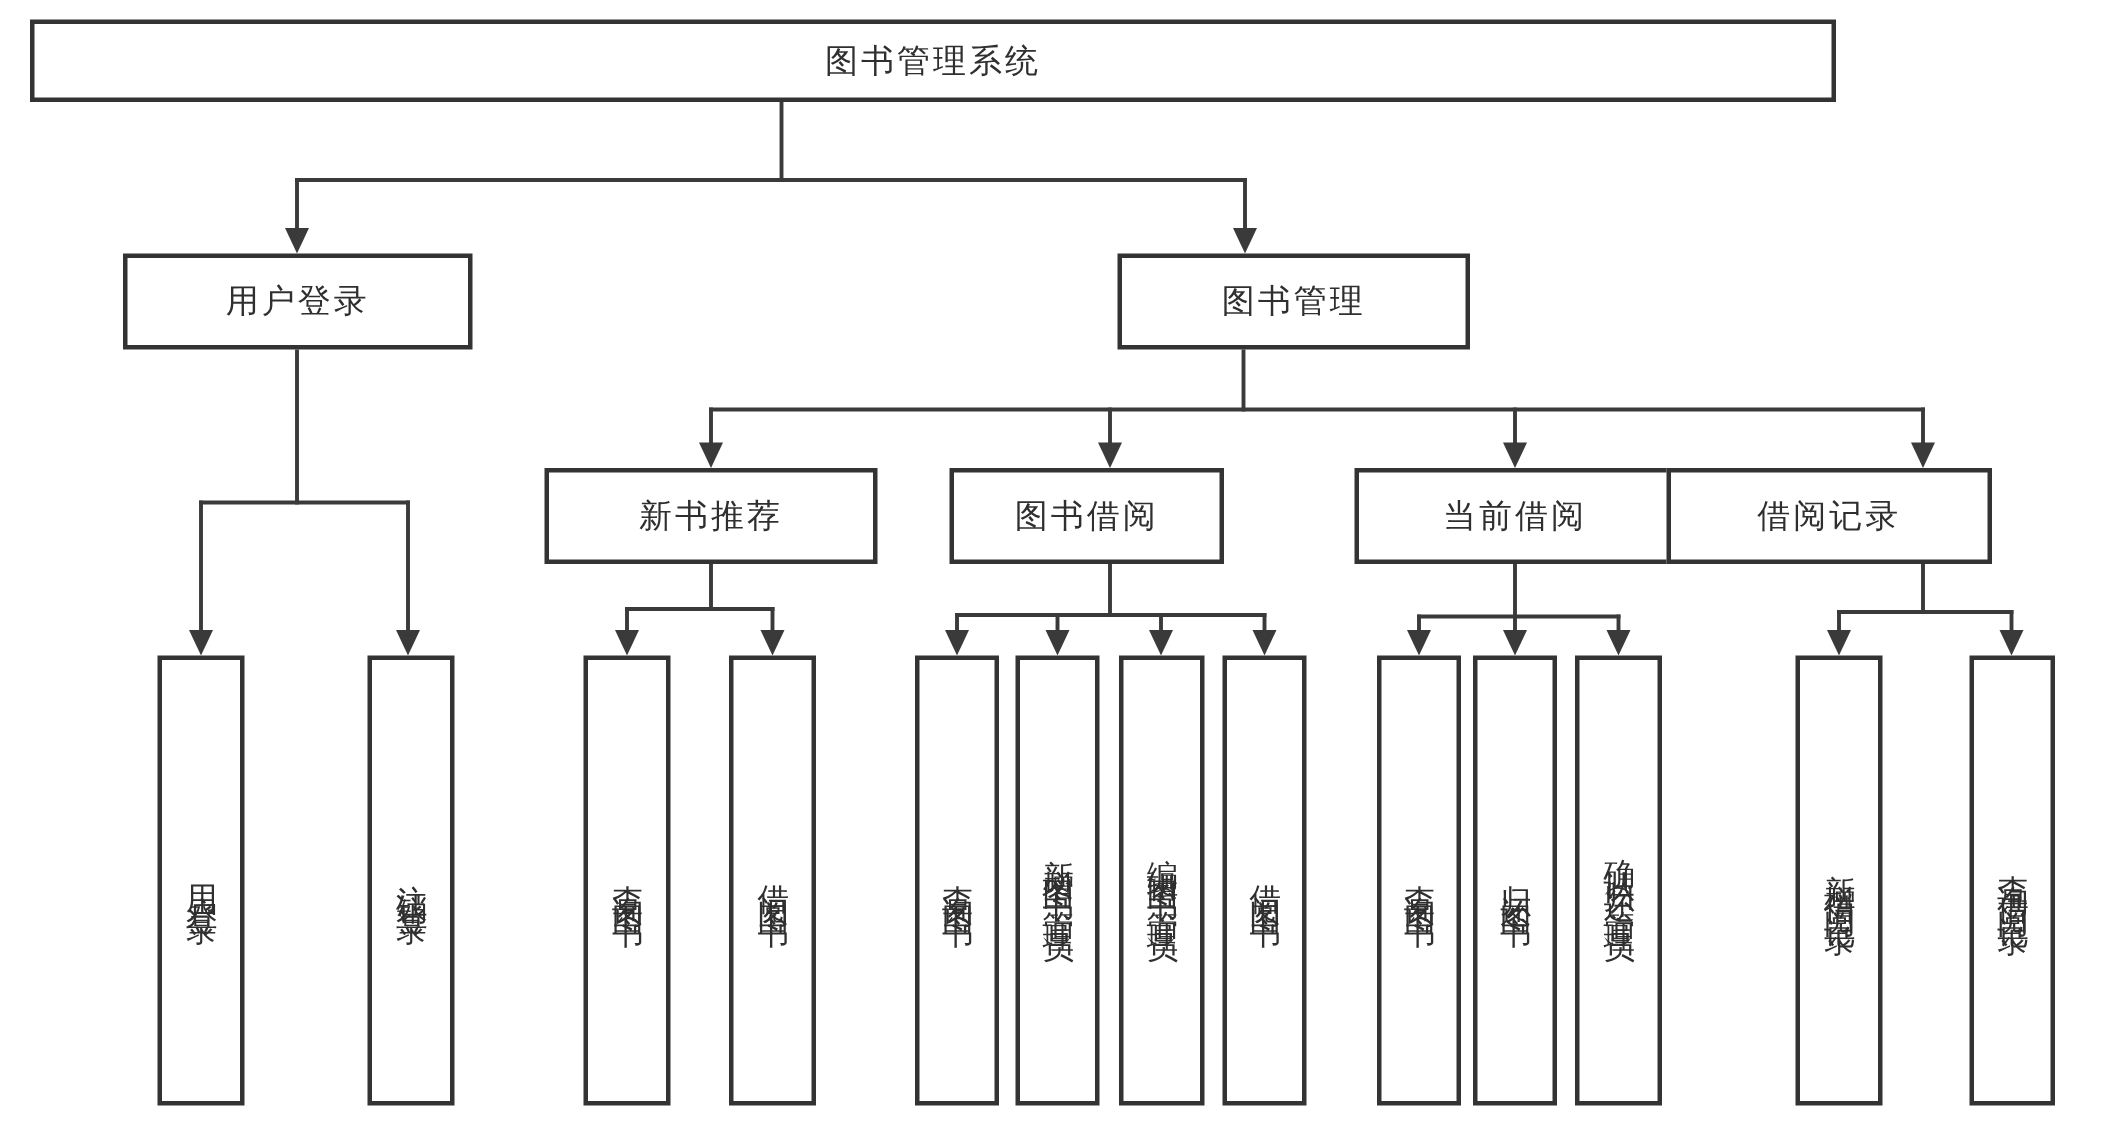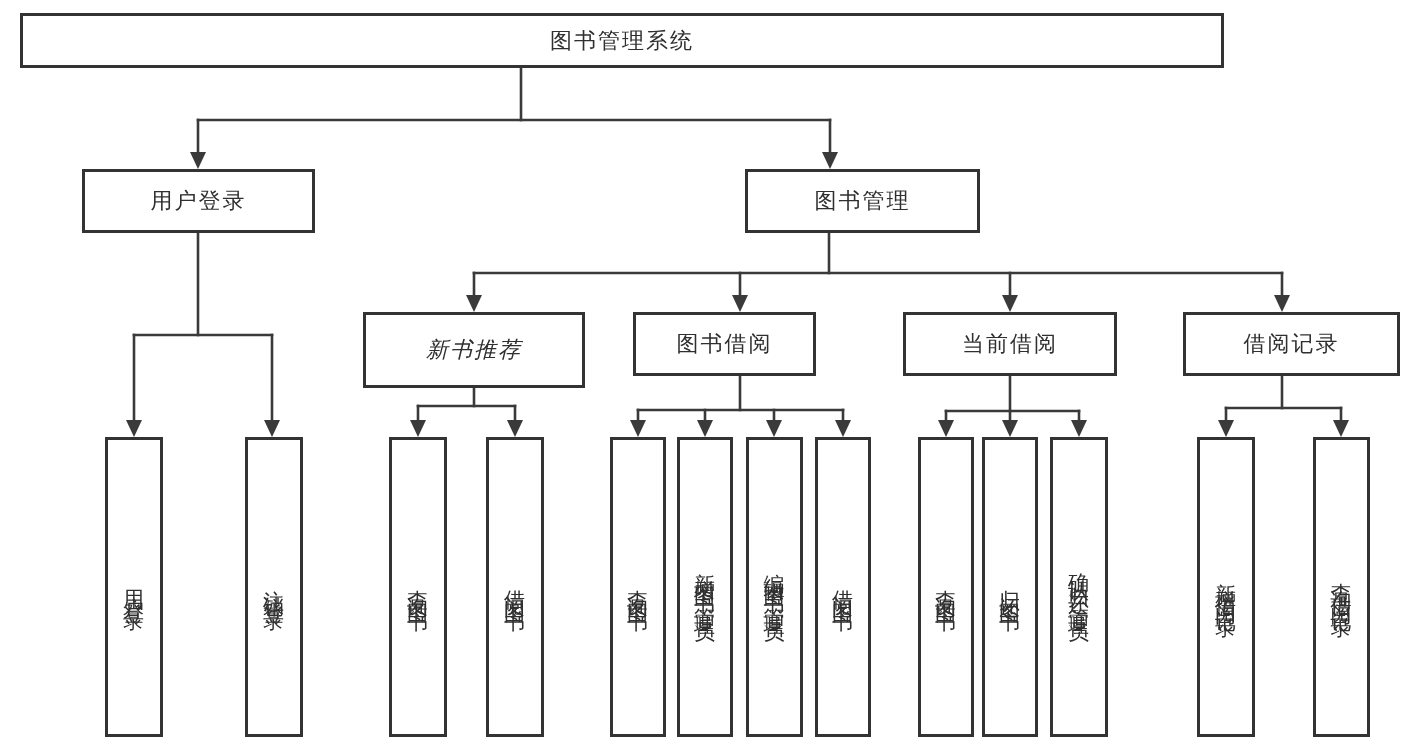--- a/index.html
+++ b/index.html
@@ -132,24 +132,24 @@
       <polygon points="1218,420 1234,420 1226,437"></polygon>
       <polygon points="1333,420 1349,420 1341,437"></polygon>
     </g>
   </svg>
 
   <div class="node" style="left:20px; top:13px; width:1204px; height:55px;">图书管理系统</div>
 
   <div class="node" style="left:82px; top:169px; width:233px; height:64px;">用户登录</div>
   <div class="node" style="left:712px; top:169px; width:235px; height:64px;margin-left:33px;">图书管理</div>
 
-  <div class="node" style="left:363px; top:312px; width:222px; height:76px;font-style:italic;">新书推荐</div>
+  <div class="node" style="left:363px; top:312px; width:222px; height:64px;">新书推荐</div>
   <div class="node" style="left:633px; top:312px; width:183px; height:64px;">图书借阅</div>
   <div class="node" style="left:903px; top:312px; width:214px; height:64px;">当前借阅</div>
-  <div class="node" style="left:1183px; top:312px; width:217px; height:64px;">借阅记录</div>
+  <div class="node" style="left:1111px; top:312px; width:217px; height:64px;">借阅记录</div>
 
   <div class="vnode" style="left:105px; width:58px;">
       <span>用户登录</span>
     </div>
   <div class="vnode" style="left:245px; width:58px;">
       <span>注销登录</span>
     </div>
 
   <div class="vnode" style="left:389px; width:58px;">
       <span>查询图书</span>

